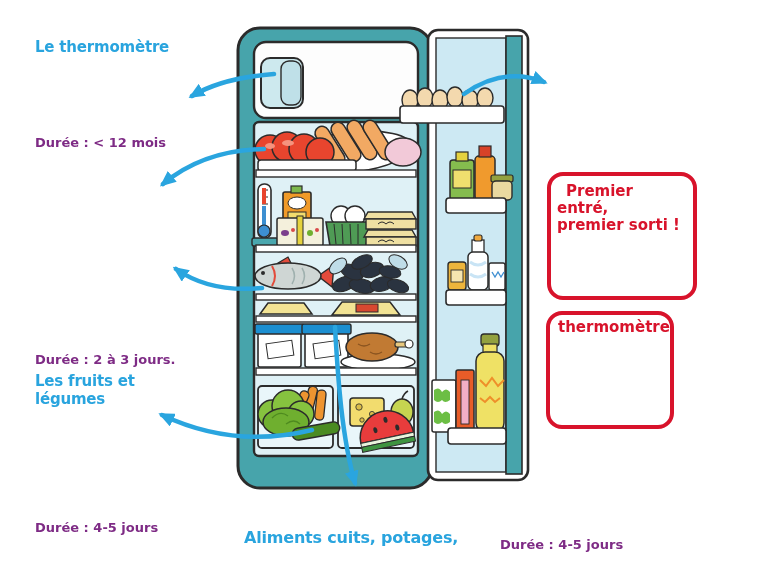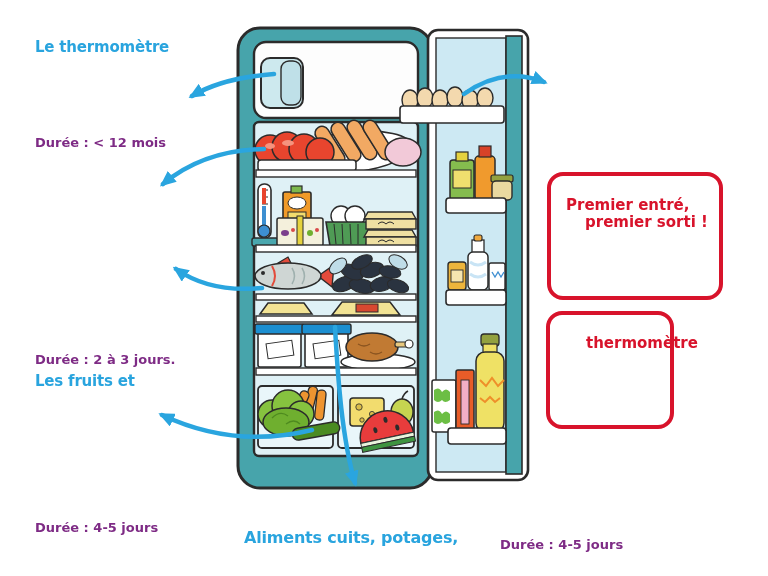--- a/index.html
+++ b/index.html
@@ -4,21 +4,21 @@
 <style>
   html,body{margin:0;padding:0;background:#ffffff;}
   #canvas{position:relative;width:768px;height:576px;background:#ffffff;overflow:hidden;
           font-family:"DejaVu Sans","Liberation Sans",sans-serif;}
   .abs{position:absolute;}
   .lbl-blue{color:#29A4DE;font-weight:bold;font-size:15px;line-height:18px;letter-spacing:-0.2px;}
   .lbl-purple{color:#7E2B85;font-weight:bold;font-size:13px;line-height:18px;}
   .note-box{border:4px solid #D8132B;border-radius:16px;color:#D8132B;font-weight:bold;
             font-size:15px;line-height:17px;box-sizing:border-box;}
   .note-box .indent{display:block;text-indent:9px;}
-  .note-box .line{display:block;margin-left:28px;}
+  .note-box .line{display:block;}
   svg{display:block;}
 </style>
 </head>
 <body>
 
 <div id="canvas">
 
   <svg class="abs" style="left:0;top:0" width="768" height="576" viewBox="0 0 768 576">
     <defs>
       <marker id="ah" markerUnits="userSpaceOnUse" markerWidth="16" markerHeight="14" refX="12" refY="7" orient="auto">
@@ -258,30 +258,31 @@
 
   <div class="abs lbl-blue" style="left:35px;top:38px">Le thermomètre</div>
 
   <div class="abs lbl-purple" style="left:35px;top:134px">Durée : &lt; 12 mois</div>
 
 
   <div class="abs lbl-purple" style="left:35px;top:351px">Durée : 2 à 3 jours.</div>
 
   <div class="abs lbl-blue" style="left:35px;top:372px">
     <span style="display:block">Les fruits et</span>
+    <span style="display:block">légumes</span>
   </div>
 
   <div class="abs lbl-purple" style="left:35px;top:519px">Durée : 4-5 jours</div>
 
   <div class="abs lbl-blue" style="left:244px;top:529px;font-size:16px">Aliments cuits, potages,</div>
 
   <div class="abs lbl-purple" style="left:500px;top:536px">Durée : 4-5 jours</div>
 
-  <div class="abs note-box" style="left:547px;top:172px;width:176px;height:128px;padding:21px 6px">
+  <div class="abs note-box" style="left:547px;top:172px;width:150px;height:128px;padding:7px 6px">
     <span class="indent">Premier entré,</span>
     <span class="line">premier sorti !</span>
   </div>
 
-  <div class="abs note-box" style="left:546px;top:311px;width:128px;height:118px;padding:20px 8px">
+  <div class="abs note-box" style="left:546px;top:311px;width:128px;height:118px;padding:4px 8px">
     <span class="line">thermomètre</span>
   </div>
 
 </div>
 
 </body></html>

